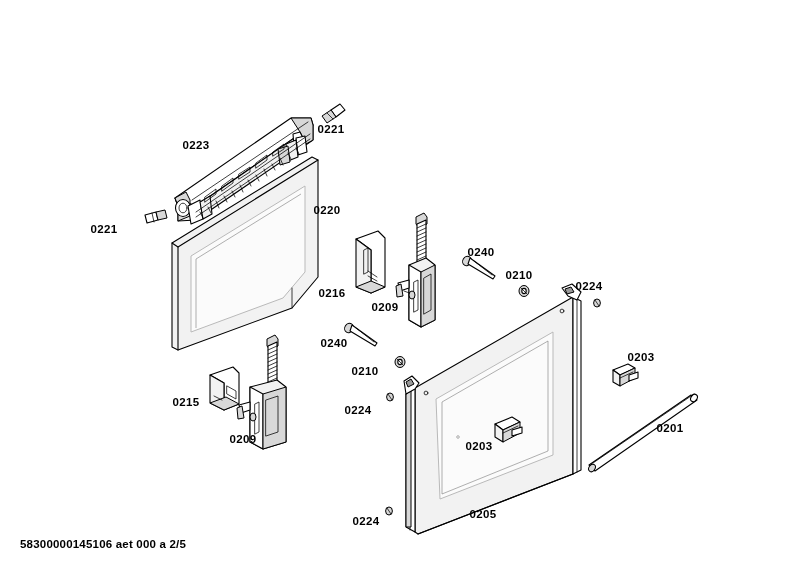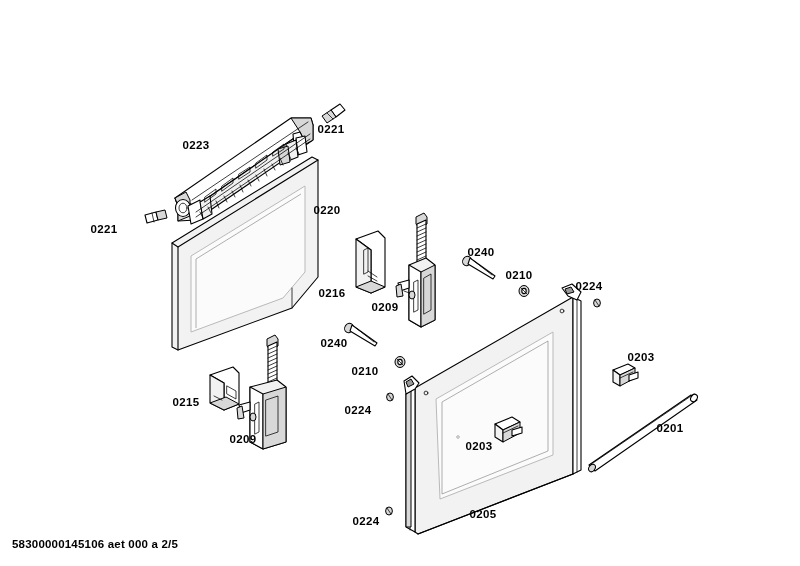--- a/index.html
+++ b/index.html
@@ -75,21 +75,21 @@
   }
   .lbl {
     font-family: "Liberation Sans", sans-serif;
     font-size: 11.5px;
     font-weight: 700;
     fill: #000000;
     letter-spacing: 0.3px;
   }
   .footer-text {
     position: absolute;
-    left: 12px;
+    left: 20px;
     top: 538px;
     font-family: "Liberation Sans", sans-serif;
     font-size: 11.5px;
     font-weight: 700;
     color: #000000;
     letter-spacing: 0.2px;
     white-space: nowrap;
   }
 </style>
 </head>

